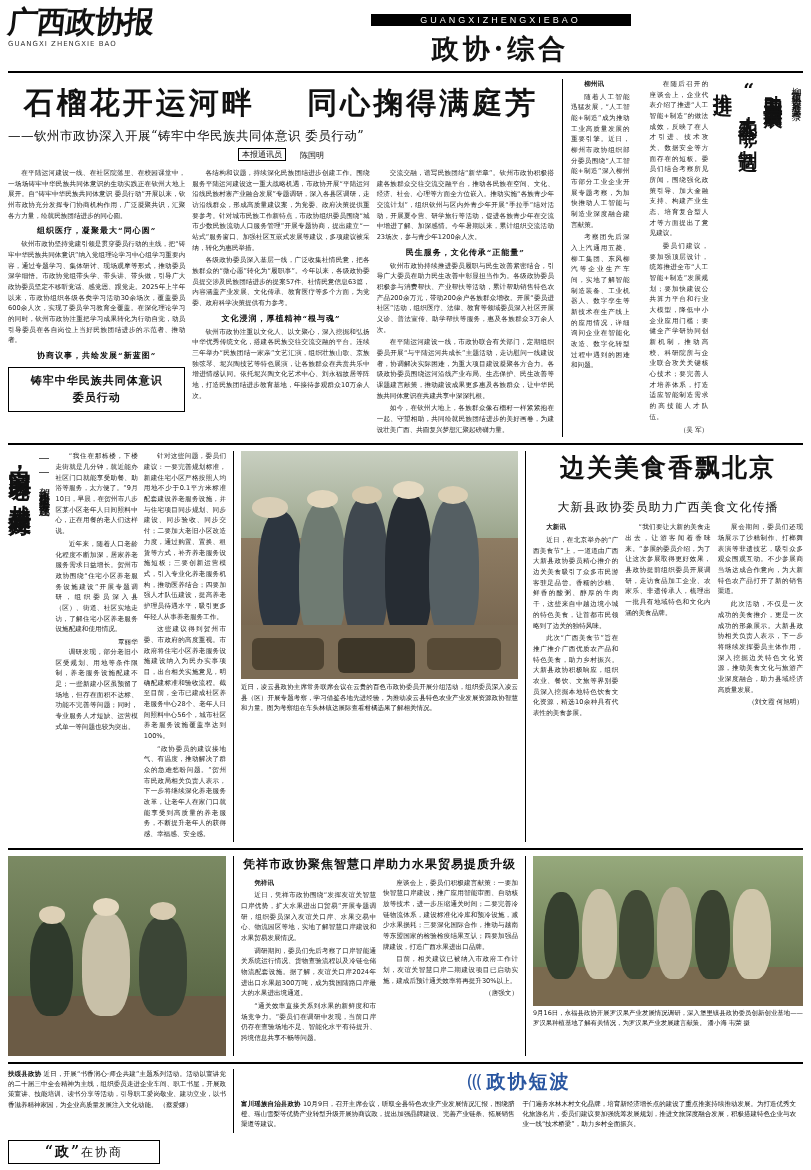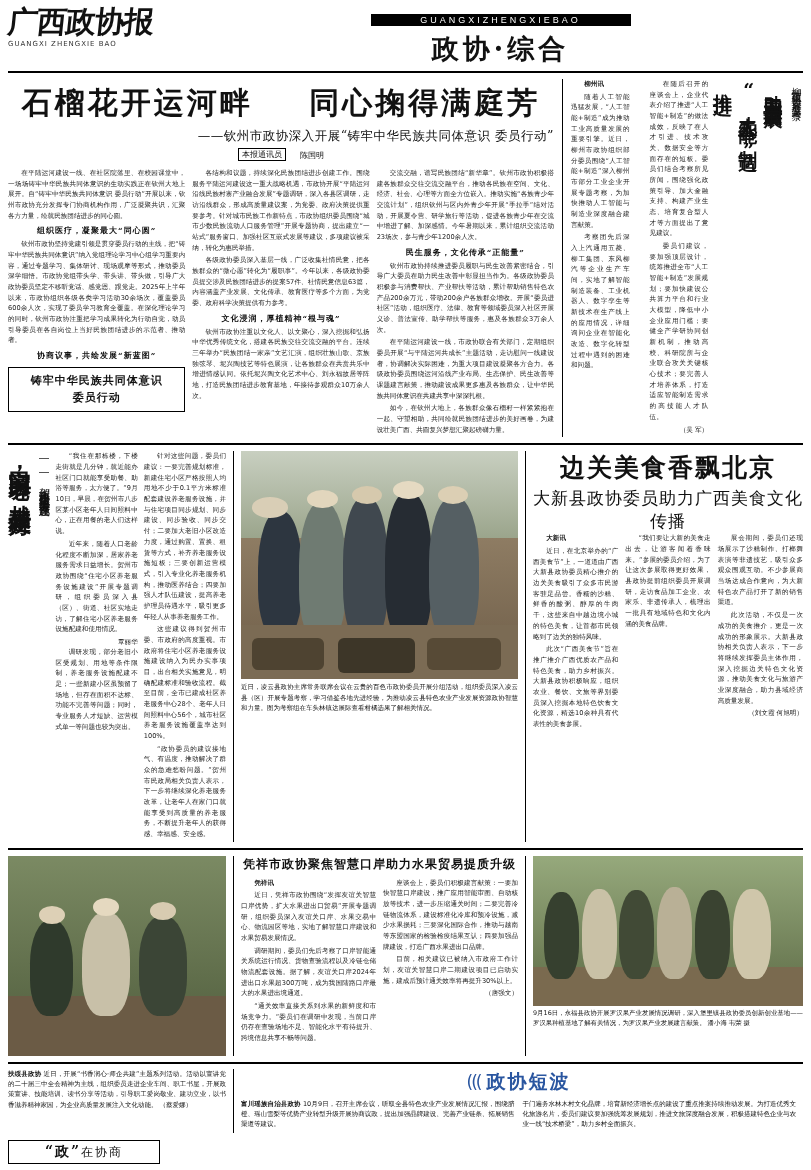--- a/index.html
+++ b/index.html
@@ -18,22 +18,22 @@
   .pageno{text-align:center;line-height:1;}
   .pageno .num{font-family:"DejaVu Serif","Liberation Serif",serif;font-size:44px;font-weight:bold;}
   .pageno .ban{font-size:11px;}
   
   .vtext{writing-mode:vertical-rl;text-orientation:upright;}
   .col-text{font-size:6.6px;line-height:1.62;text-align:justify;color:#222;font-family:"DejaVu Sans",sans-serif;}
   .col-text p{margin:0 0 2px 0;text-indent:2em;}
   
   .top{display:flex;margin-top:6px;border-bottom:2px solid #000;padding-bottom:6px;}
   .top-left{flex:1;padding-right:8px;border-right:1px solid #000;}
-  .headline{font-family:Liberation Sans, sans-serif;font-weight:bold;font-size:30px;text-align:center;letter-spacing:3px;margin:4px 0 2px;}
-  .subhead{font-family:"DejaVu Serif","Liberation Serif",serif;font-size:12.5px;text-align:right;margin:4px 0 4px;letter-spacing:0.5px;}
+  .headline{font-family:Liberation Serif, serif;font-weight:bold;font-size:30px;text-align:center;letter-spacing:3px;margin:4px 0 2px;}
+  .subhead{font-family:"DejaVu Serif","Liberation Serif",serif;font-size:12.5px;text-align:left;margin:4px 0 4px;letter-spacing:0.5px;}
   .byline{text-align:center;font-size:8px;margin-bottom:6px;}
   .byline .bx{border:1px solid #000;padding:0 3px;margin-right:14px;display:inline-block;transform:translateY(-1px);}
   .cols3{display:flex;gap:7px;}
   .cols3>div{flex:1;}
   .sub-t{font-weight:bold;font-size:8px;text-align:center;margin:4px 0 3px;font-family:"DejaVu Serif",serif;letter-spacing:1px;}
   .slogan-box{border:1px solid #000;margin-top:6px;padding:5px 4px;text-align:center;font-family:"DejaVu Serif",serif;font-weight:bold;font-size:11px;line-height:1.5;letter-spacing:1px;}
   .top-right{width:232px;flex:0 0 232px;padding-left:8px;display:flex;flex-direction:row-reverse;}
   .vhead{display:flex;flex-direction:row;align-items:flex-start;}
   .vtitle{font-family:"DejaVu Serif","Liberation Serif",serif;font-weight:bold;font-size:19px;line-height:1.12;letter-spacing:2px;margin-left:4px;}
   .vsub{font-size:10px;letter-spacing:2px;font-family:"DejaVu Serif",serif;}
@@ -44,21 +44,21 @@
   .mid{display:flex;margin-top:6px;border-bottom:2px solid #000;padding-bottom:6px;}
   .mid-left{width:218px;flex:0 0 218px;border-right:1px solid #000;padding-right:7px;display:flex;}
   .ml-title{display:flex;flex-direction:row;align-items:flex-start;margin-right:5px;}
   .ml-big{font-family:"DejaVu Serif","Liberation Serif",serif;font-weight:bold;font-size:23px;letter-spacing:2px;line-height:1.1;}
   .ml-mid{font-size:11px;letter-spacing:1px;line-height:1.2;font-family:"DejaVu Serif",serif;}
   .mid-center{flex:1;padding:0 7px;border-right:1px solid #000;}
   .photo{background:#b9c4ae;width:100%;position:relative;overflow:hidden;}
   .caption{font-size:6.5px;line-height:1.6;text-align:justify;margin-top:3px;}
   .mid-right{width:270px;flex:0 0 270px;padding-left:7px;}
   .mr-title{font-family:"DejaVu Serif","Liberation Serif",serif;font-weight:bold;font-size:25px;text-align:center;letter-spacing:2px;}
-  .mr-sub{font-family:Liberation Mono, monospace;font-size:17px;text-align:center;margin-top:3px;letter-spacing:1px;}
+  .mr-sub{font-family:Liberation Mono, monospace;font-size:12px;text-align:center;margin-top:15px;letter-spacing:1px;}
   
   .bot{display:flex;margin-top:6px;}
   .bot-left{width:218px;flex:0 0 218px;border-right:1px solid #000;padding-right:7px;}
   .bot-mid{flex:1;padding:0 7px;border-right:1px solid #000;}
   .bot-right{width:270px;flex:0 0 270px;padding-left:7px;}
   .news-title{font-family:"DejaVu Serif","Liberation Serif",serif;font-weight:bold;font-size:12px;text-align:center;letter-spacing:1px;margin-bottom:5px;}
   
   .footer{display:flex;border-top:2px solid #000;margin-top:6px;padding-top:5px;}
   .f1{width:218px;flex:0 0 218px;border-right:1px solid #000;padding-right:7px;}
   .f2{flex:1;padding:0 7px;}
@@ -214,21 +214,21 @@
           <div style="position:absolute;left:35%;bottom:3%;width:28%;height:15%;border-radius:6px;background:#3d3628;"></div>
           <div style="position:absolute;left:67%;bottom:4%;width:27%;height:14%;border-radius:6px;background:#574a36;"></div>
         </div>
       </div>
       <div class="caption">近日，凌云县政协主席常务联席会议在云贵的百色市政协委员开展分组活动，组织委员深入凌云县（区）开展专题考察，学习借鉴各地先进经验，为推动凌云县特色农业产业发展资源政协智慧和力量。图为考察组在车头林镇达展际查看柑橘选果了解相关情况。</div>
     </div>
 
     <div class="mid-right">
       <div class="mr-title">边关美食香飘北京</div>
       <div class="mr-sub">大新县政协委员助力广西美食文化传播</div>
-      <div style="display:flex;gap:7px;">
+      <div style="display:flex;gap:7px;margin-top:6px;">
         <div style="flex:1;">
           <div class="col-text">
             <p><b>大新讯</b></p>
             <p>近日，在北京举办的“广西美食节”上，一道道由广西大新县政协委员精心推介的边关美食吸引了众多市民游客驻足品尝。香糯的沙糕、鲜香的酸粥、醇厚的牛肉干，这些来自中越边境小城的特色美食，让首都市民领略到了边关的独特风味。</p>
             <p>此次“广西美食节”旨在推广推介广西优质农产品和特色美食，助力乡村振兴。大新县政协积极响应，组织农业、餐饮、文旅等界别委员深入挖掘本地特色饮食文化资源，精选10余种具有代表性的美食参展。</p>
           </div>
         </div>
         <div style="flex:1;">
           <div class="col-text">
             <p>“我们要让大新的美食走出去，让游客闻着香味来。”参展的委员介绍，为了让这次参展取得更好效果，县政协提前组织委员开展调研，走访食品加工企业、农家乐、非遗传承人，梳理出一批具有地域特色和文化内涵的美食品牌。</p>

